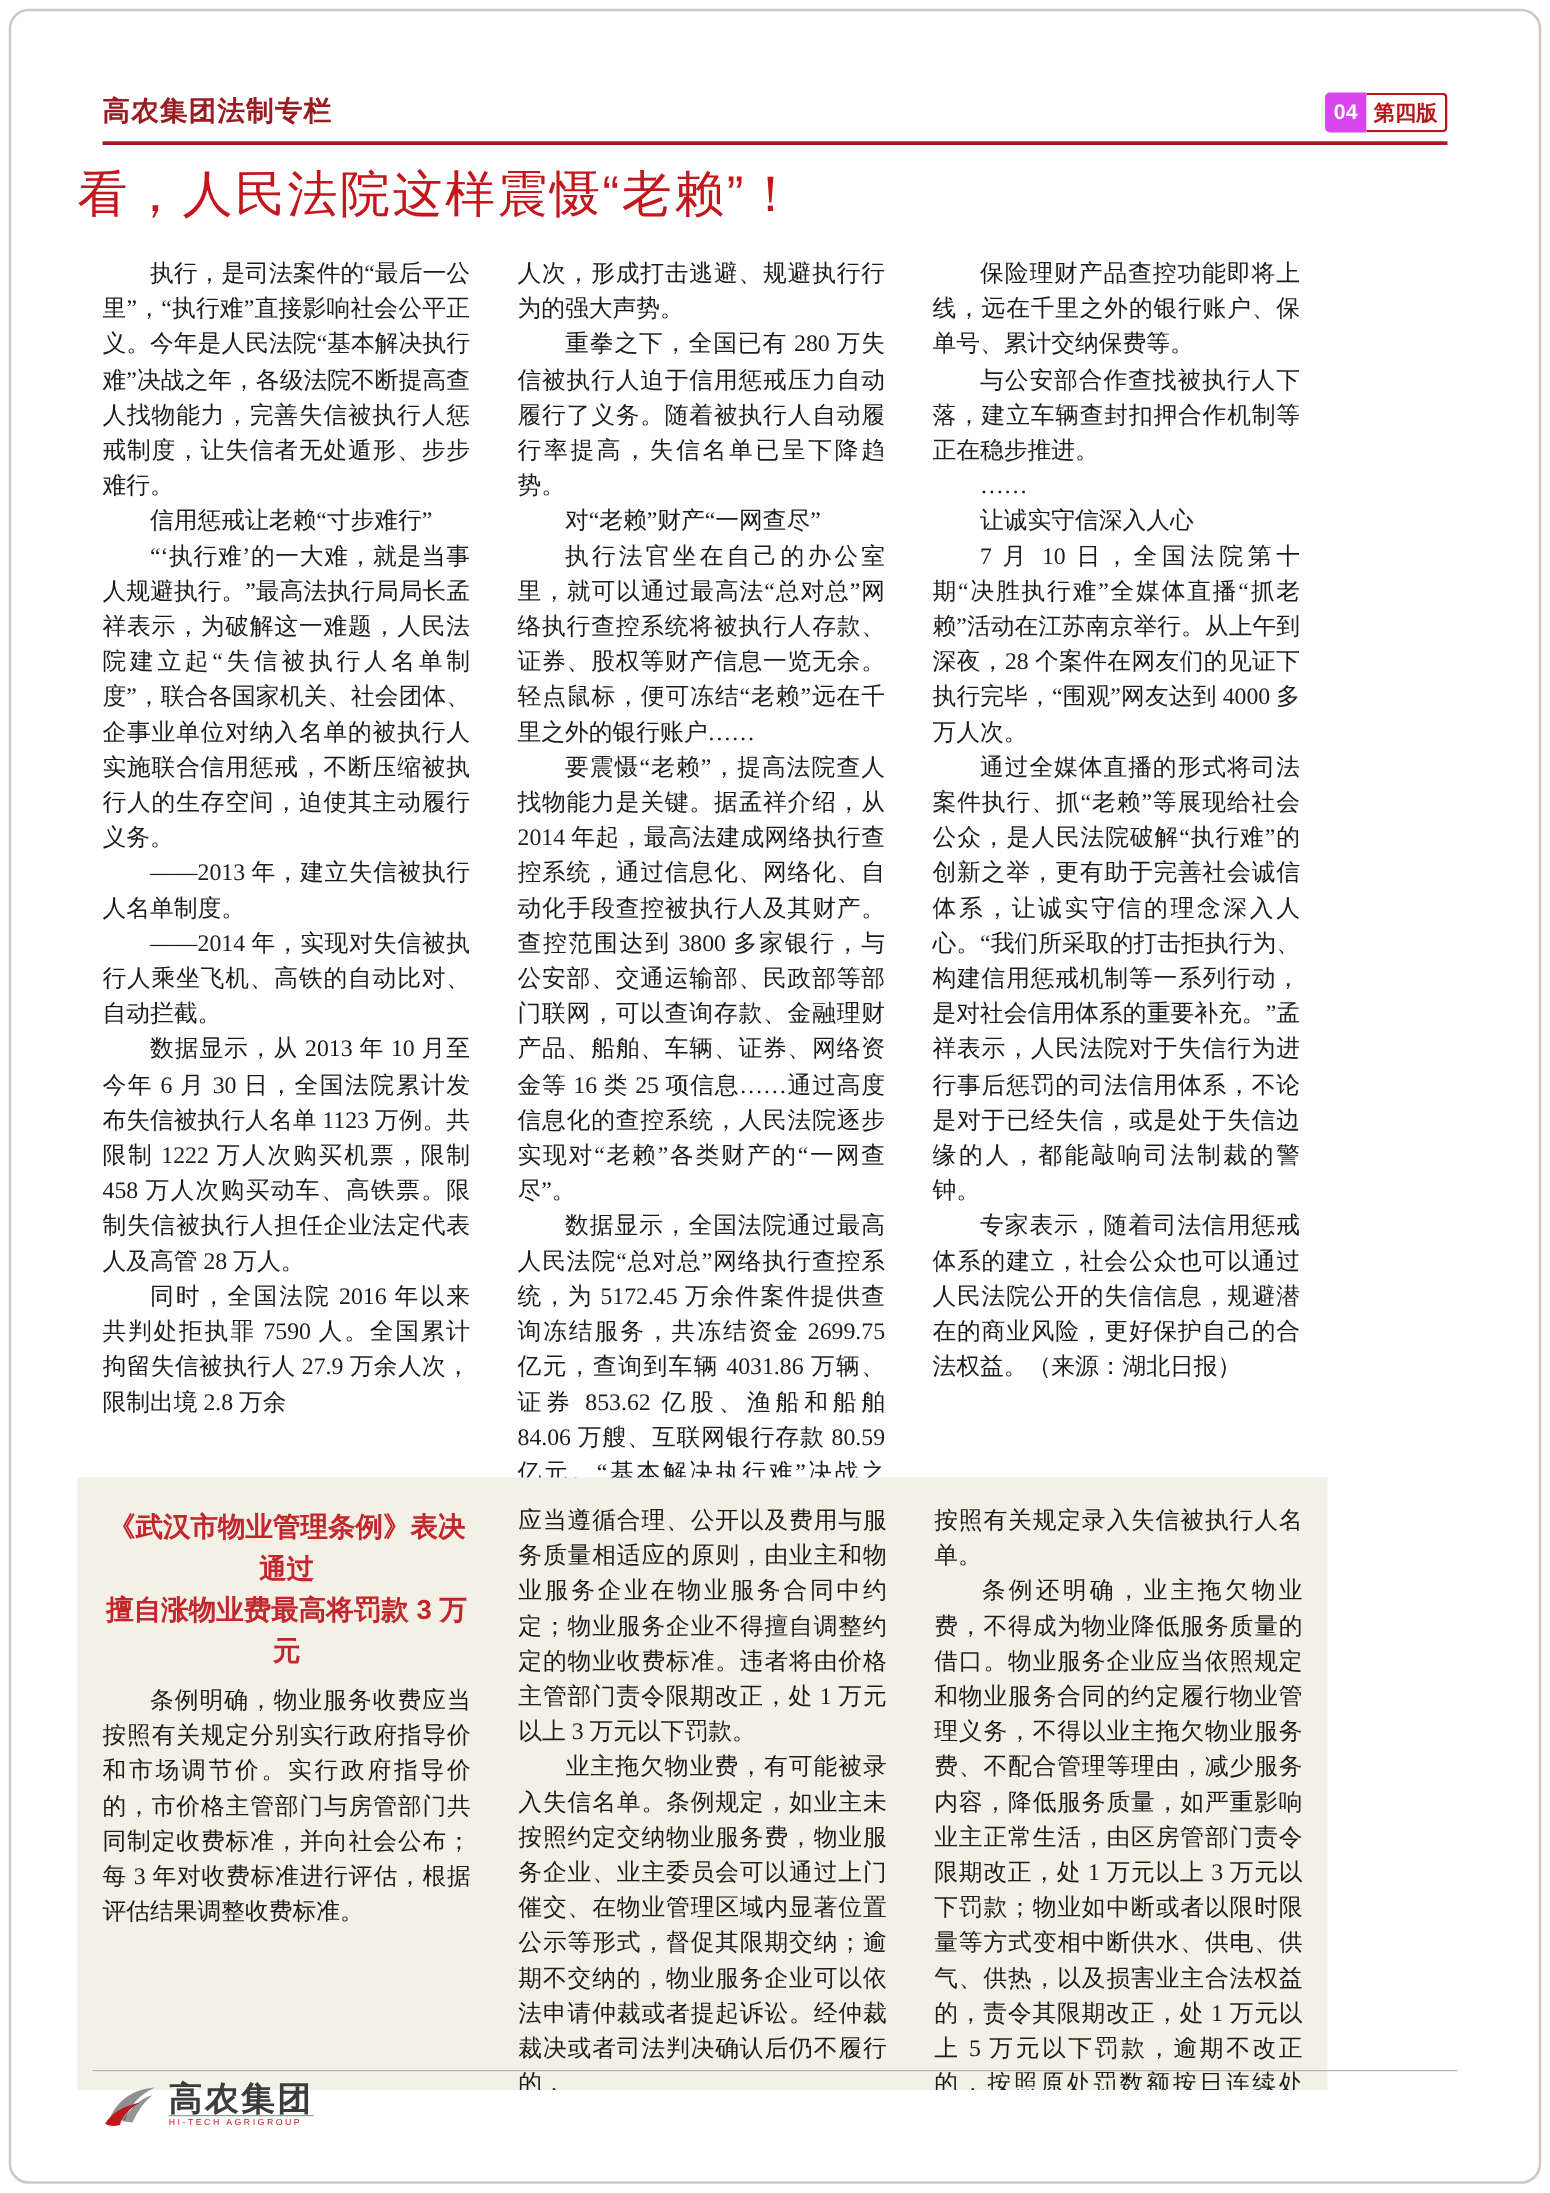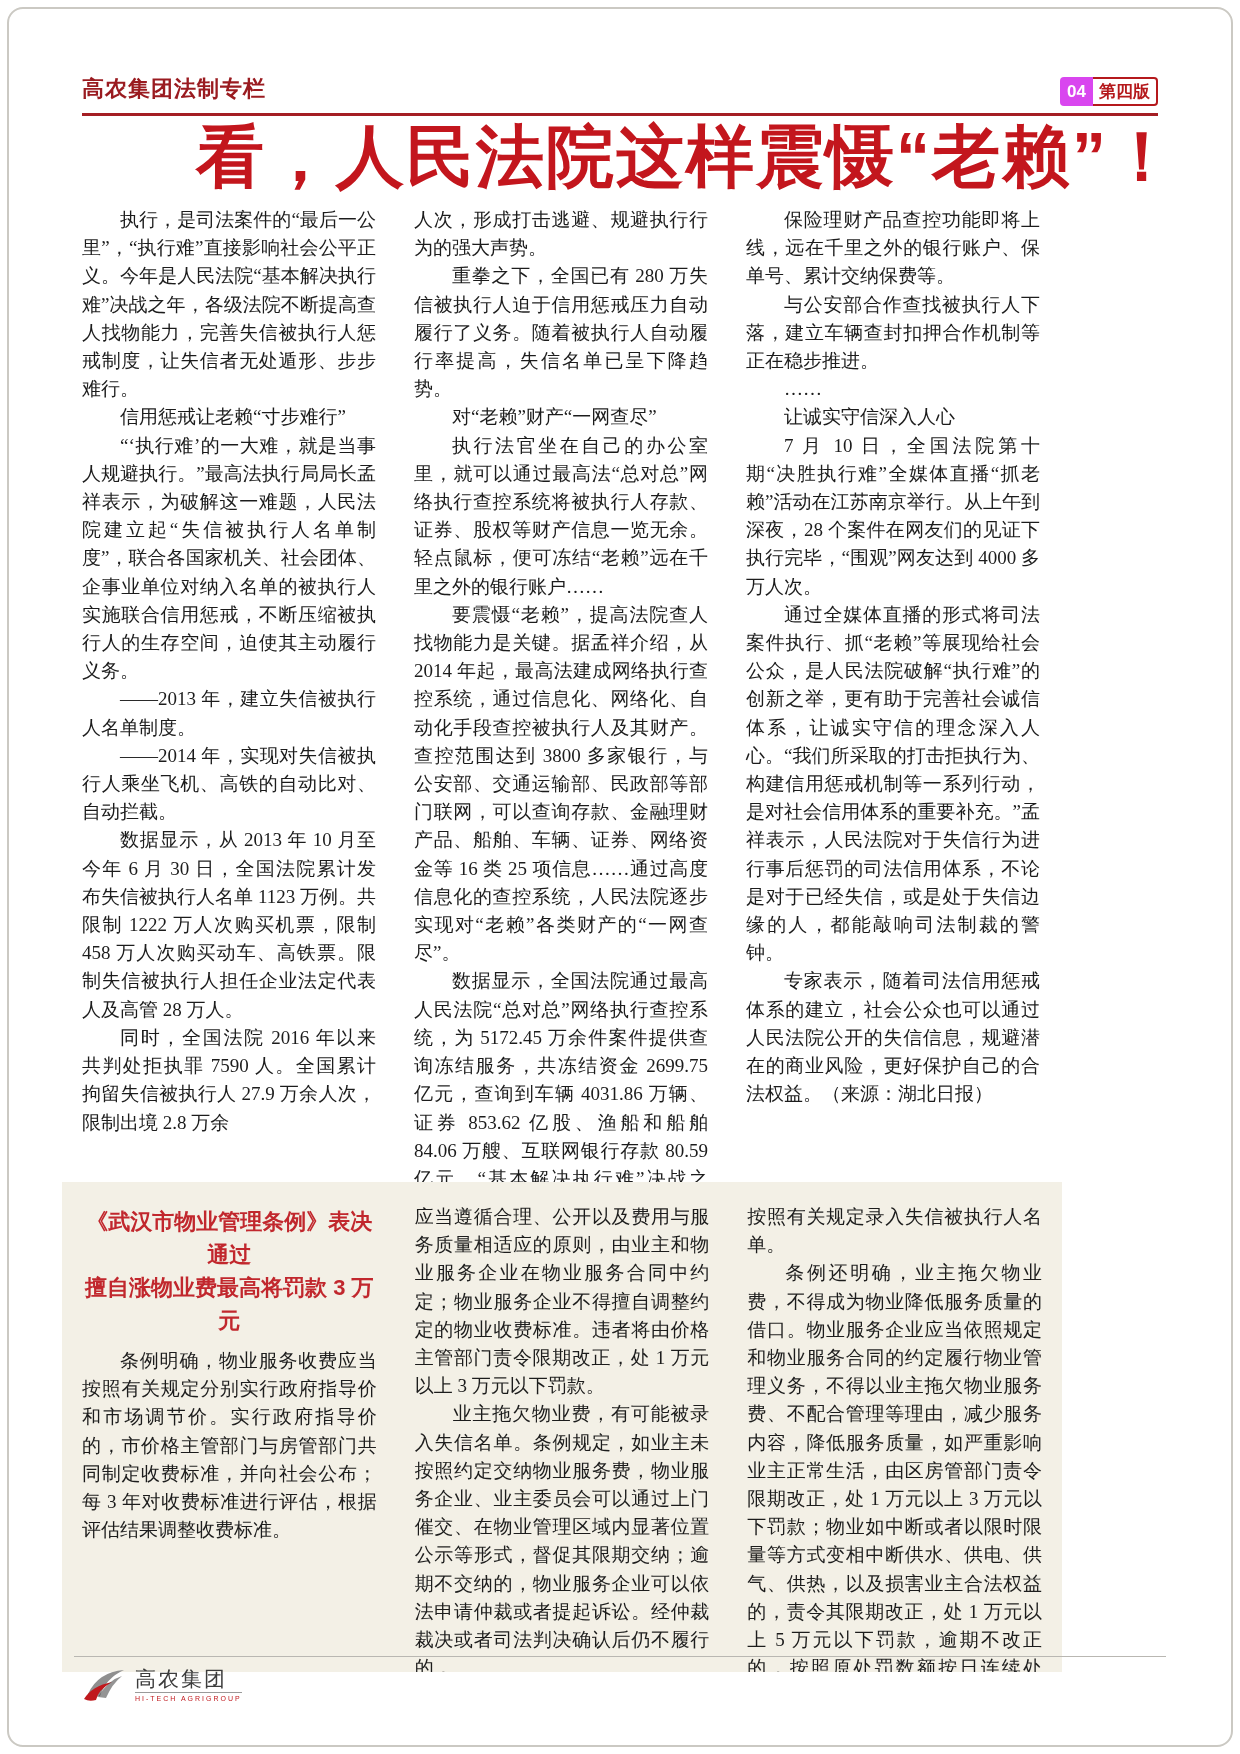--- a/index.html
+++ b/index.html
@@ -16,21 +16,21 @@
   }
   .page-frame {
     position: absolute; inset: 7px;
     border: 2px solid #cbc9c3;
     border-radius: 16px;
     pointer-events: none;
   }
   
   .masthead {
     position: absolute; top: 74px; left: 82px; right: 82px;
-    display: flex; justify-content: space-between; align-items: flex-end;
+    display: flex; justify-content: space-between; 
   }
   .section-label {
     font-family: "Liberation Sans", sans-serif;
     font-weight: bold; font-size: 22px; color: #9a1b20;
     letter-spacing: 1px; padding-bottom: 8px;
   }
   .page-badge {
     display: flex; align-items: stretch; margin-bottom: 6px;
     font-family: "Liberation Sans", sans-serif; font-weight: bold;
   }
@@ -44,23 +44,23 @@
     font-size: 17px; padding: 1px 6px; border-radius: 0 4px 4px 0;
     display: flex; align-items: center;
   }
   .header-rule {
     position: absolute; top: 113px; left: 82px; right: 82px;
     height: 3px; background: #a41e23;
   }
   
   .headline {
     position: absolute; top: 124px; left: 62px; right: 62px;
-    margin: 0; text-align: right;
+    margin: 0; text-align: left;
     font-family: "Liberation Sans", sans-serif;
-    font-weight: bold; font-size: 68px; line-height: 64px;
+    font-weight: normal; font-size: 40px; line-height: 64px;
     color: #c3161d; letter-spacing: 2px;
   }
   
   .columns { display: flex; gap: 38px; }
   .col { flex: 1 1 0; min-width: 0; }
   .main-cols {
     position: absolute; top: 206px; left: 82px; width: 958px; height: 979px;
     overflow: hidden;
   }
   p.body-p {
@@ -83,21 +83,21 @@
     position: absolute; top: 1656px; left: 74px; right: 74px;
     height: 1px; background: #b9b7b2;
   }
   .logo {
     position: absolute; top: 1666px; left: 82px;
     display: flex; align-items: center; gap: 7px;
   }
   .logo-swoosh { display: block; }
   .logo-text {
     font-family: "Liberation Sans", sans-serif;
-    font-weight: normal; font-size: 21px; color: #3c3c3c;
+    font-weight: bold; font-size: 27px; color: #3c3c3c;
     letter-spacing: 2px; line-height: 22px;
   }
   .logo-tagline {
     font-family: "Liberation Sans", sans-serif;
     font-size: 7px; color: #c0181d; letter-spacing: 2px;
     border-top: 1px solid #9a9a9a; padding-top: 2px; margin-top: 2px;
   }
 </style>
 </head>
 <body>

